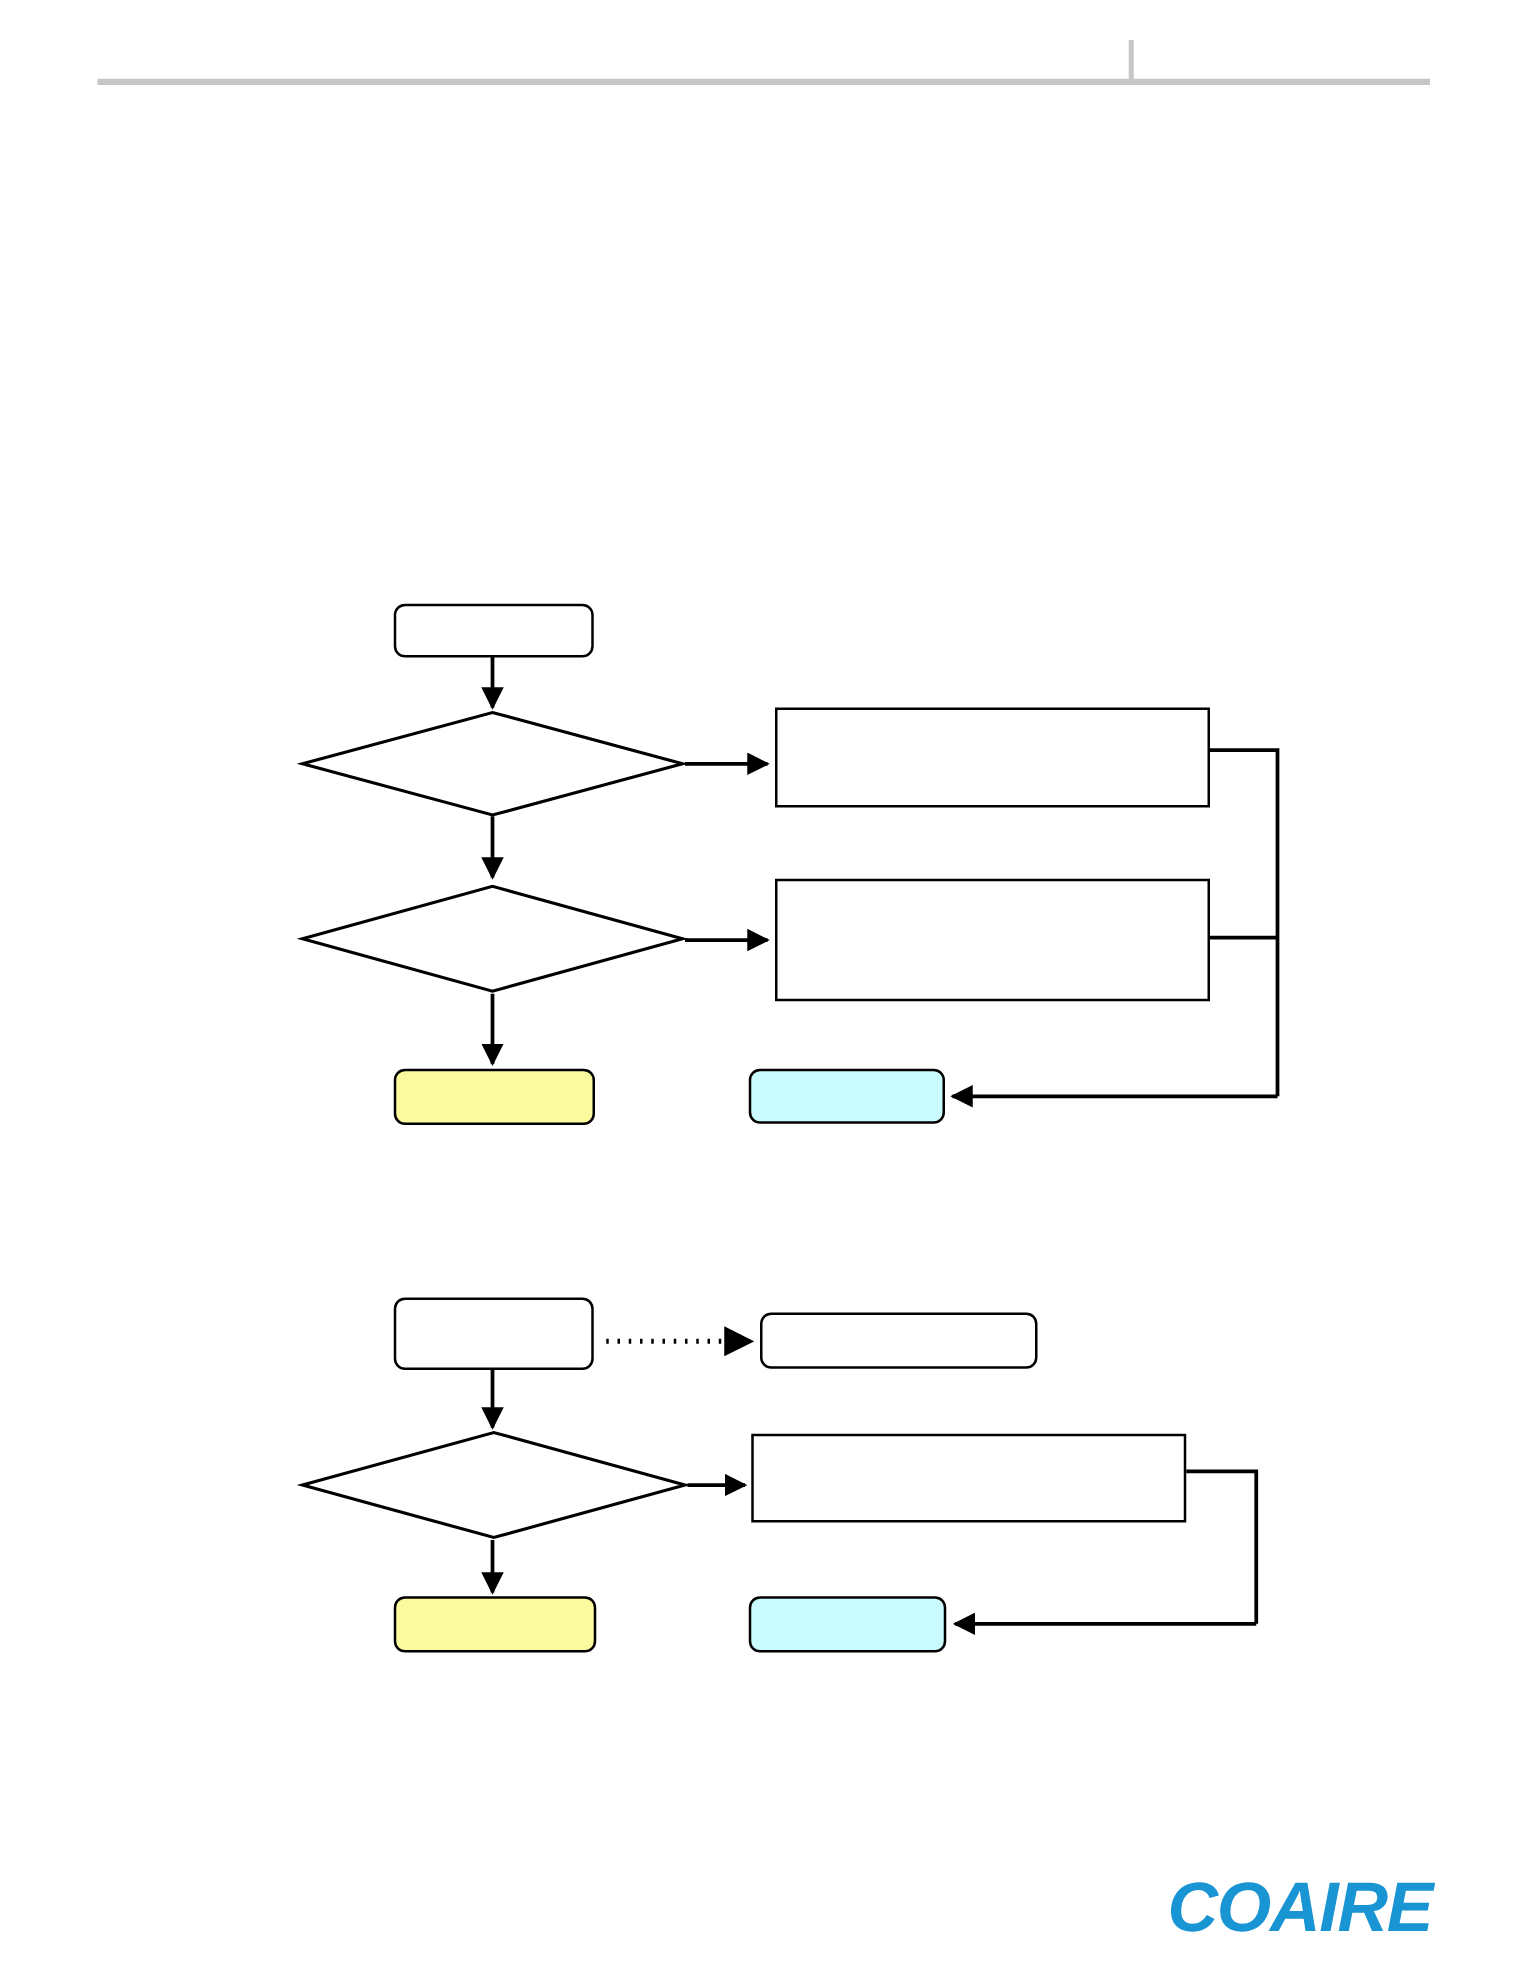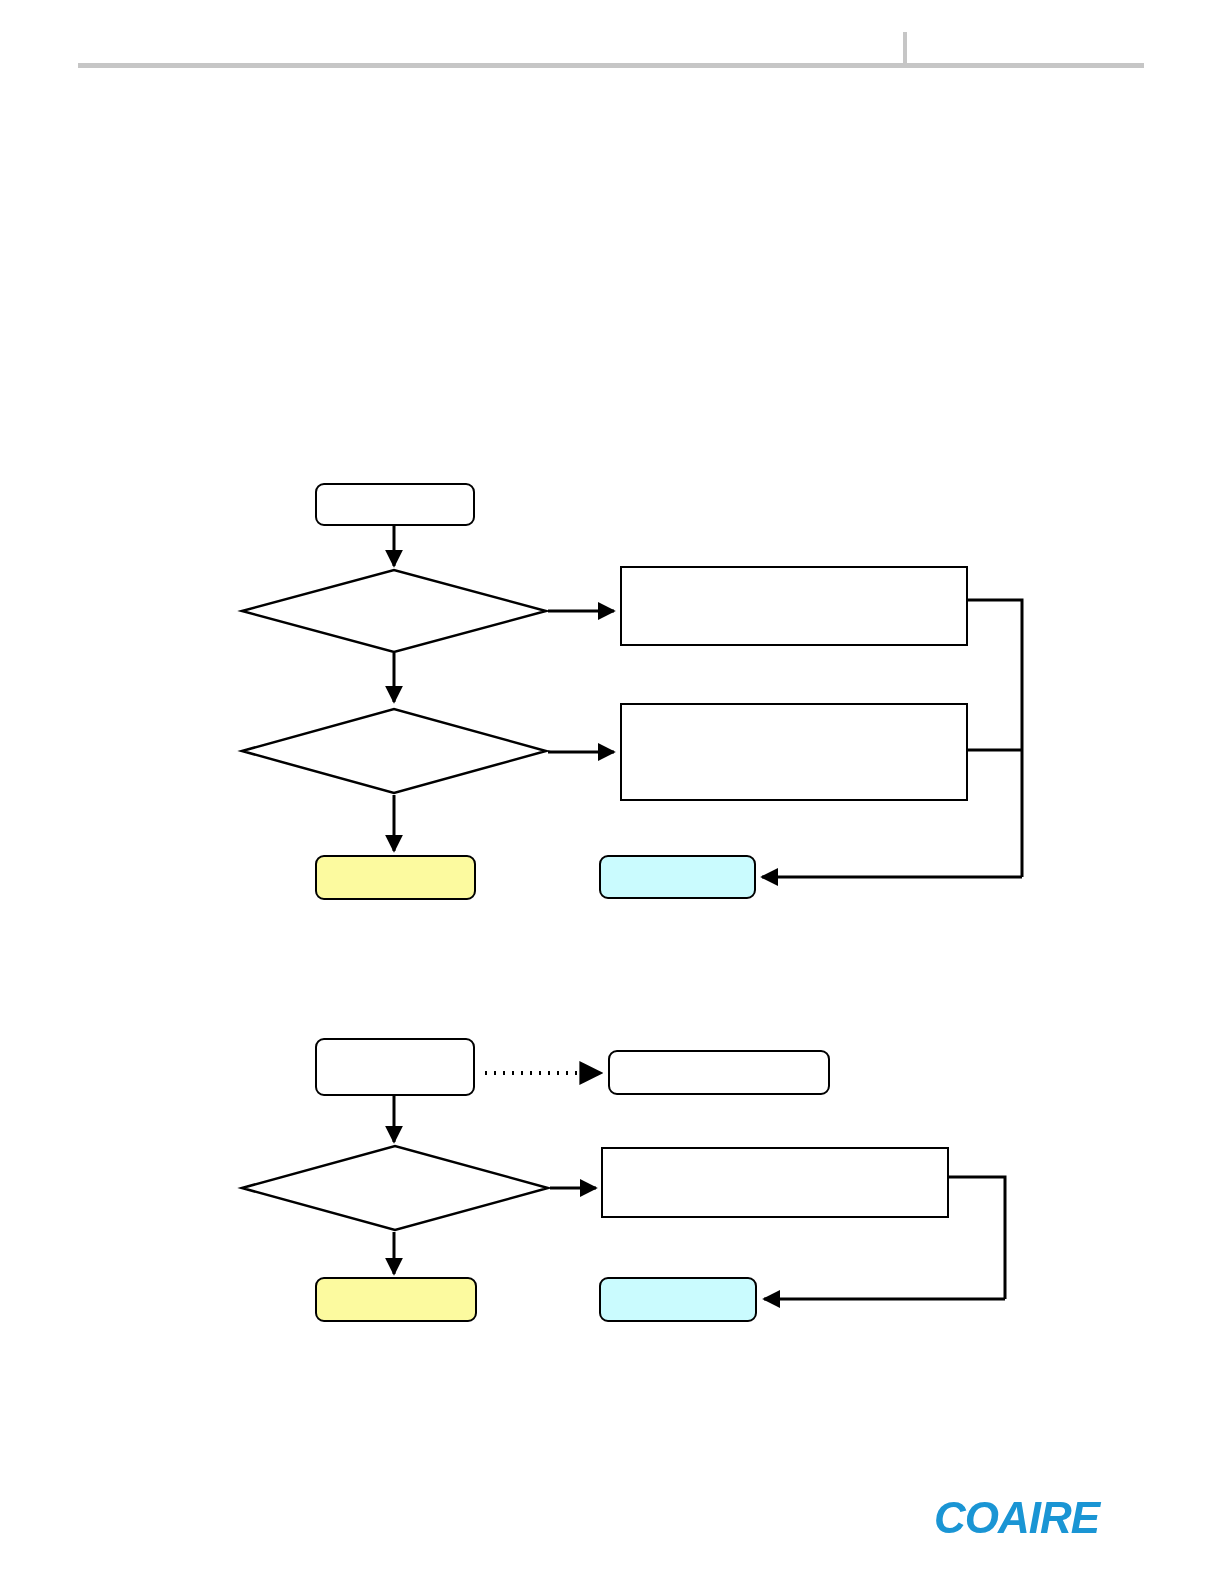--- a/index.html
+++ b/index.html
@@ -82,21 +82,21 @@
   }
 
   
   #coaire-logo {
     position: absolute;
     left: 934px;
     top: 1493px;
     font-family: "Liberation Sans", sans-serif;
     font-style: italic;
     font-weight: bold;
-    font-size: 44px;
+    font-size: 56px;
     letter-spacing: -1px;
     color: #1a95d4;
     white-space: nowrap;
     text-align: right;
   }
 </style>
 </head>
 <body>
 
 <div id="page">

